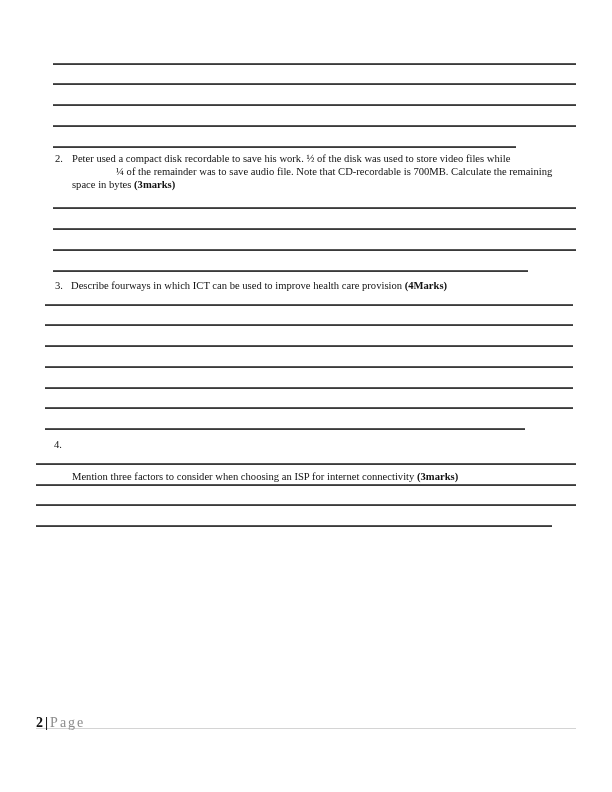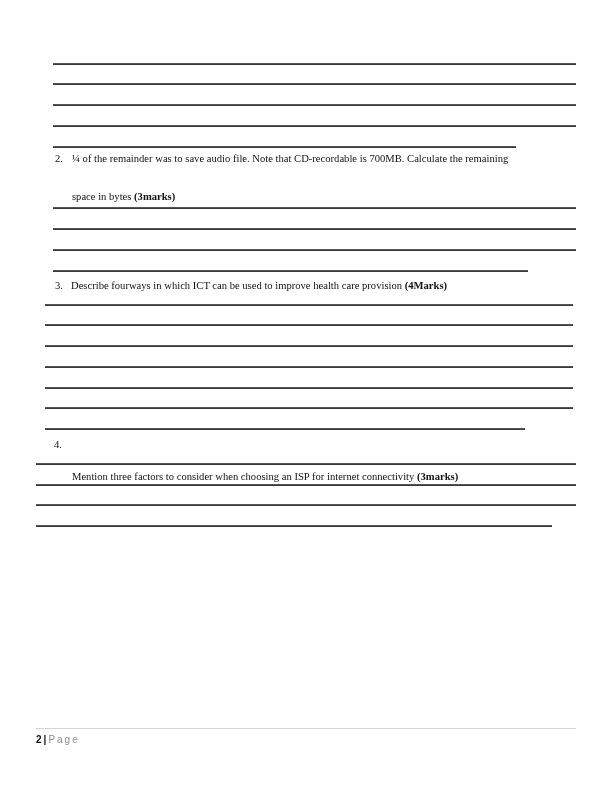--- a/index.html
+++ b/index.html
@@ -17,44 +17,45 @@
       position: absolute; font-size: 10.6px; line-height: 13.2px;
     }
     .q .num { position: absolute; left: 0; top: 0; }
     .q .body { position: absolute; top: 0; }
     .q b { font-weight: bold; }
     .footer-rule {
       position: absolute; left: 36px; top: 728px; width: 540px; height: 1px;
       background: #d4d4d4;
     }
     .footer {
-      position: absolute; left: 36px; top: 734px;
-      font-family: Liberation Sans, sans-serif;
-      font-size: 10px; line-height: 12px;
+      position: absolute; left: 36px; top: 717px;
+      font-family: Liberation Serif, serif;
+      font-size: 14px; line-height: 12px;
     }
     .footer .pnum { font-weight: bold; color: #111; }
     .footer .sep { font-weight: bold; color: #111; margin: 0 2px; }
     .footer .plabel { color: #8c8c8c; letter-spacing: 2px; }
   </style>
 </head>
 <body>
 
 <div id="lines-prev">
     <div class="rule" style="left: 53px; top: 63px; width: 523px;"></div>
     <div class="rule" style="left: 53px; top: 83px; width: 523px;"></div>
     <div class="rule" style="left: 53px; top: 104px; width: 523px;"></div>
     <div class="rule" style="left: 53px; top: 125px; width: 523px;"></div>
     <div class="rule" style="left: 53px; top: 146px; width: 463px;"></div>
   </div>
 
 <div class="q" style="left:55px; top:152px; width:525px; height:42px;">
   <span class="num">2.</span>
   <div class="body" style="left:17px; width:508px;">
-    <div style="white-space:nowrap;">¼ of the remainder was to save audio file. Note that CD-recordable is 700MB. Calculate the remaining</div>
-    <div style="white-space:nowrap;margin-top:25px;"><span>space in bytes </span><b>(3marks)</b></div>
+    <div style="white-space:nowrap;">Peter used a compact disk recordable to save his work. ½ of the disk was used to store video files while</div>
+    <div style="white-space:nowrap;margin-left:44px;">¼ of the remainder was to save audio file. Note that CD-recordable is 700MB. Calculate the remaining</div>
+    <div style="white-space:nowrap;"><span>space in bytes </span><b>(3marks)</b></div>
   </div>
 </div>
 <div id="lines-q2">
     <div class="rule" style="left: 53px; top: 207px; width: 523px;"></div>
     <div class="rule" style="left: 53px; top: 228px; width: 523px;"></div>
     <div class="rule" style="left: 53px; top: 249px; width: 523px;"></div>
     <div class="rule" style="left: 53px; top: 270px; width: 475px;"></div>
   </div>
 
 <div class="q" style="left:55px; top:279px; width:525px; height:14px;">

